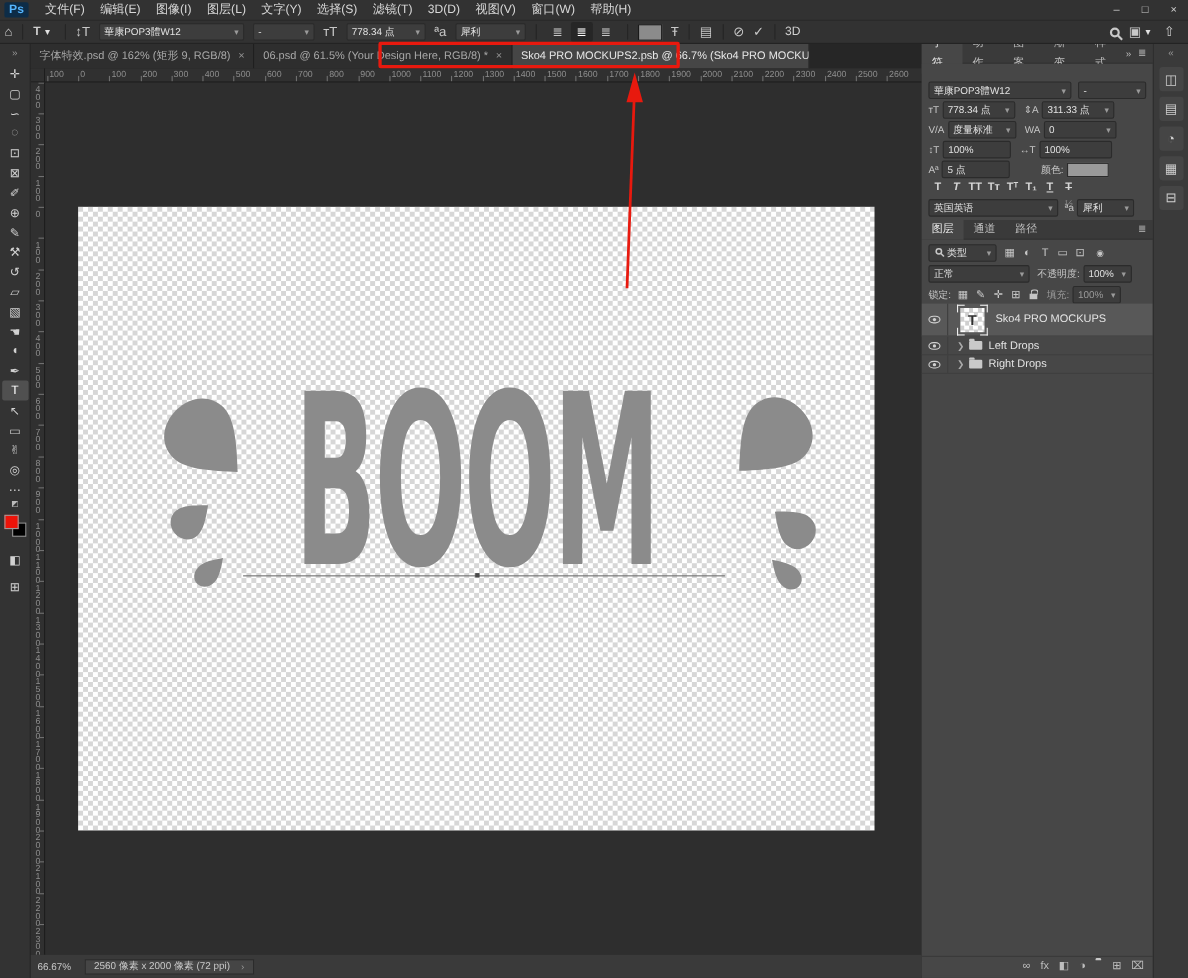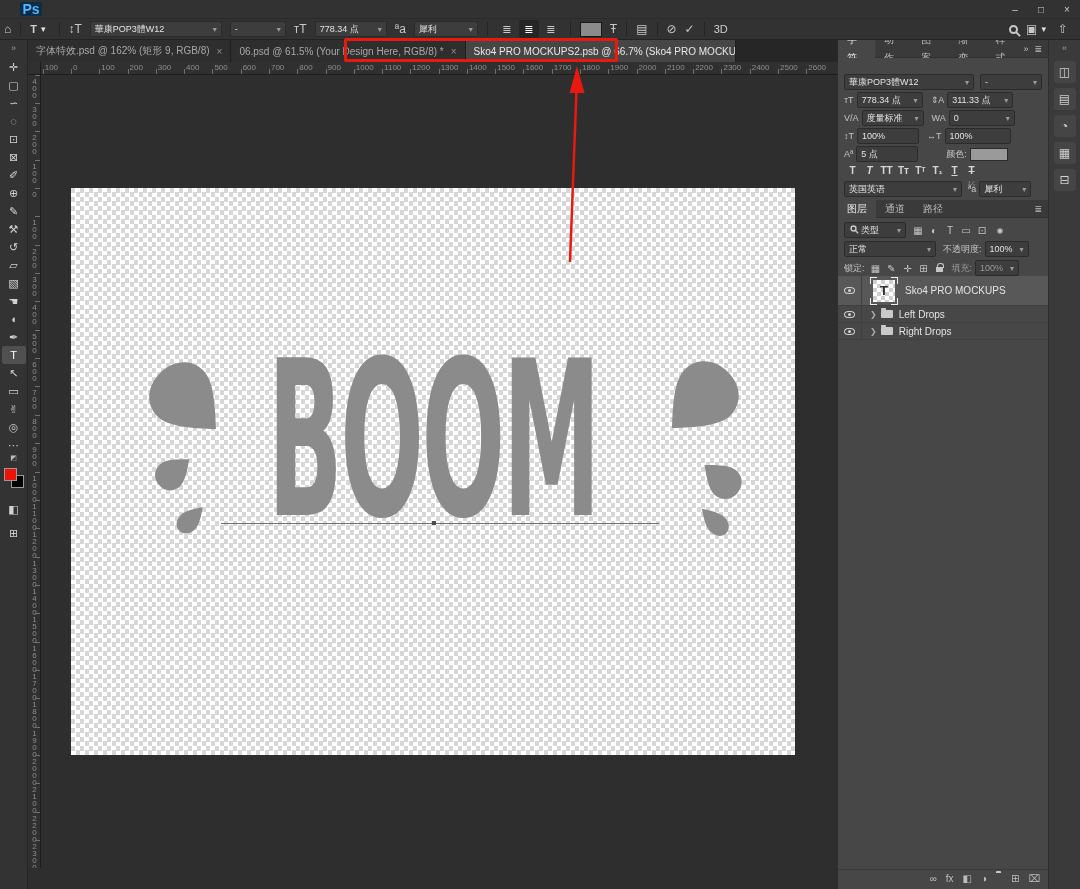--- a/index.html
+++ b/index.html
@@ -2,21 +2,21 @@
 <html style="--accent: #e8190e;"><head>
 <meta charset="utf-8">
 <style>
   * { margin:0; padding:0; box-sizing:border-box; }
   html,body { width:1080px; height:889px; overflow:hidden; background:#1e1e1e; }
   body { font-family:"Liberation Sans","DejaVu Sans",sans-serif; }
   #app { position:relative; width:1080px; height:889px; background:#2e2e2e; overflow:hidden; }
 
   
   .titlebar { position:absolute; left:0; top:0; width:1080px; height:18px; background:#323232; display:flex; align-items:center; z-index:5; }
-  .ps-logo { width:22px; height:14px; margin:0 8px 0 20px; background:#0d2c47; color:#55b6ff; font-size:14px; font-weight:bold; display:flex; align-items:center; justify-content:center; border-radius:2px; }
+  .ps-logo { width:22px; height:14px; margin:0 8px 0 4px; background:#0d2c47; color:#55b6ff; font-size:11px; font-weight:bold; display:flex; align-items:center; justify-content:center; border-radius:2px; }
   .menu-item { color:#d8d8d8; font-size:11px; padding:0 7px; line-height:18px; cursor:default; }
   .win-controls { margin-left:auto; display:flex; }
   .win-btn { width:26px; height:18px; color:#cccccc; font-size:10px; display:flex; align-items:center; justify-content:center; }
 
   
   .optionsbar { position:absolute; left:0; top:18px; width:1080px; height:22px; background:#323232; border-top:1px solid #2a2a2a; border-bottom:1px solid #232323; display:flex; align-items:center; z-index:5; }
   .ob-item { color:#cfcfcf; font-size:11px; margin:0 4px; display:flex; align-items:center; white-space:nowrap; }
   .ob-sep { width:1px; height:14px; background:#252525; margin:0 5px; }
   .fld { background:#3d3d3d; border:1px solid #2b2b2b; border-radius:2px; height:16px; color:#e2e2e2; font-size:9px; display:flex; align-items:center; padding:0 4px; justify-content:space-between; }
   .fld .chev { color:#9a9a9a; font-size:8px; margin-left:4px; }
@@ -129,20 +129,33 @@
   .watermark { position:absolute; left:840px; top:818px; display:flex; align-items:center; z-index:30; }
   .wm-text { color:#ffffff; font-size:29px; font-weight:600; margin-left:6px; letter-spacing:1px; }
 </style>
 </head>
 <body>
 
 <div id="app">
 
   <div class="titlebar">
     <div class="ps-logo">Ps</div>
+    <div id="menu-items" style="display:flex;">
+        <span class="menu-item">文件(F)</span>
+        <span class="menu-item">编辑(E)</span>
+        <span class="menu-item">图像(I)</span>
+        <span class="menu-item">图层(L)</span>
+        <span class="menu-item">文字(Y)</span>
+        <span class="menu-item">选择(S)</span>
+        <span class="menu-item">滤镜(T)</span>
+        <span class="menu-item">3D(D)</span>
+        <span class="menu-item">视图(V)</span>
+        <span class="menu-item">窗口(W)</span>
+        <span class="menu-item">帮助(H)</span>
+      </div>
     <div class="win-controls">
       <div class="win-btn">–</div>
       <div class="win-btn">□</div>
       <div class="win-btn">×</div>
     </div>
   </div>
 
   <div class="optionsbar">
     <span class="ob-item icon">⌂</span>
     <span class="ob-sep"></span>
@@ -583,20 +596,27 @@
       <div id="dock-icons">
           <div class="dock-btn">◫</div>
           <div class="dock-btn">▤</div>
           <div class="dock-btn">◔</div>
           <div class="dock-btn">▦</div>
           <div class="dock-btn">⊟</div>
         </div>
     </div>
   </div>
 
+  <div class="statusbar">
+    <span class="zoom-val">66.67%</span>
+    <span class="doc-info">
+        <span>2560 像素 x 2000 像素 (72 ppi)</span>
+        <span class="chev">›</span>
+      </span>
+  </div>
 
   <div class="red-box"></div>
   <svg class="arrow-svg" width="1080" height="889" viewBox="0 0 1080 889">
     <line id="arrow-line" x1="570" y1="262" x2="576.5" y2="90" stroke="#e8190e" stroke-width="2.5"></line>
     <polygon id="arrow-head" points="577,66 569.5,93 584.5,93" fill="#e8190e"></polygon>
   </svg>
 
 
 </div>
 

